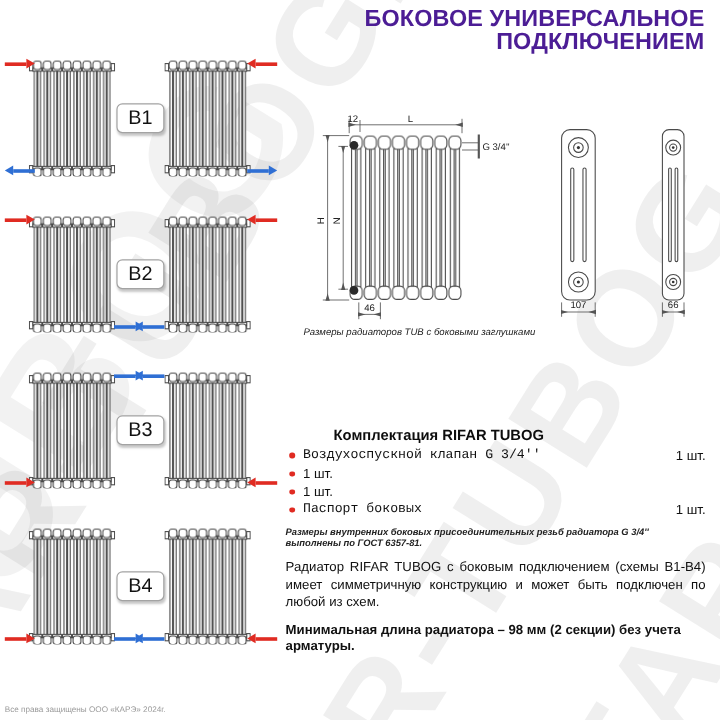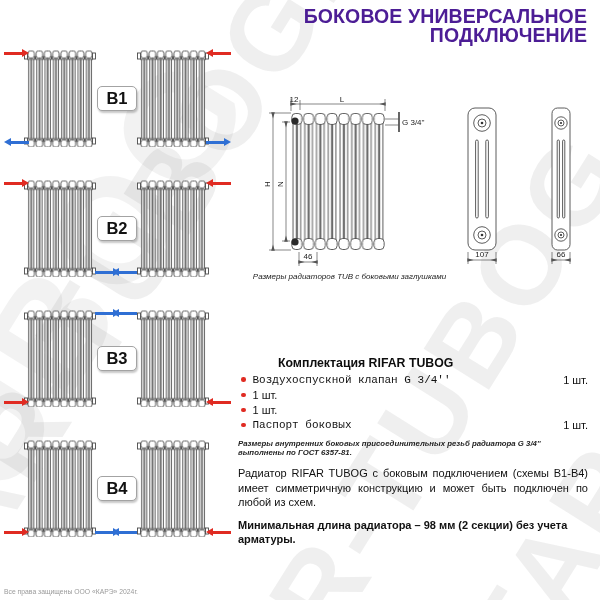--- a/index.html
+++ b/index.html
@@ -15,21 +15,21 @@
   
   .title{position:absolute;top:7px;right:13px;text-align:right;font-size:19.5px;font-weight:800;
          line-height:19px;color:#4c1d95;z-index:2;letter-spacing:0.1px;}
   
   .scheme{position:absolute;left:0;width:235px;height:130px;z-index:2;}
   .s1{top:40px}.s2{top:170px}.s3{top:300px}.s4{top:430px}
   .rad{position:absolute;top:10px;}
   .rad-l{left:24px}.rad-r{left:137px}
   .scheme-label{position:absolute;left:97px;top:46px;width:38px;height:23px;background:#fff;
        border:1.2px solid #a3a3a3;border-radius:5px;box-shadow:1px 2px 2px rgba(0,0,0,0.22);
-       font-size:16.5px;font-weight:700;color:#111;display:flex;align-items:center;justify-content:center;}
+       font-size:16.5px;font-weight:400;color:#111;display:flex;align-items:center;justify-content:center;}
   .arr{position:absolute;width:18px;height:2.6px;background:currentColor;}
   .arr::after{content:'';position:absolute;top:50%;margin-top:-4.6px;width:0;height:0;
       border-top:4.6px solid transparent;border-bottom:4.6px solid transparent;}
   .ar::after{left:100%;border-left:7px solid currentColor;}
   .al::after{right:100%;border-right:7px solid currentColor;}
   .red{color:#e02b22}.blue{color:#2f6fd4}
   
   .techdraw{position:absolute;left:260px;top:96px;margin:0;z-index:2;}
   .sideviews{position:absolute;left:428px;top:96px;margin:0;z-index:2;}
   svg text{font-family:"Liberation Sans", sans-serif;font-size:8px;fill:#222;}
@@ -88,21 +88,21 @@
     </defs>
   </svg>
 
   <span class="wm wm1">RIFAR-TUBOG.su</span>
   <span class="wm wm2">RIFAR-TUBOG.su</span>
   <span class="wm wm3">RIFAR-TUBOG.su</span>
   <span class="wm wm4">TUBOG</span>
 
   <header class="title">
     <div>БОКОВОЕ УНИВЕРСАЛЬНОЕ</div>
-    <div>ПОДКЛЮЧЕНИЕ</div>
+    <div>ПОДКЛЮЧЕНИЕМ</div>
   </header>
 
   <div class="scheme s1">
     <svg class="rad rad-l" width="72" height="98" viewBox="0 0 72 98">
         <use href="#radG"></use>
       </svg>
     <svg class="rad rad-r" width="72" height="98" viewBox="0 0 72 98">
         <use href="#radG"></use>
       </svg>
     <div class="scheme-label">B1</div>

